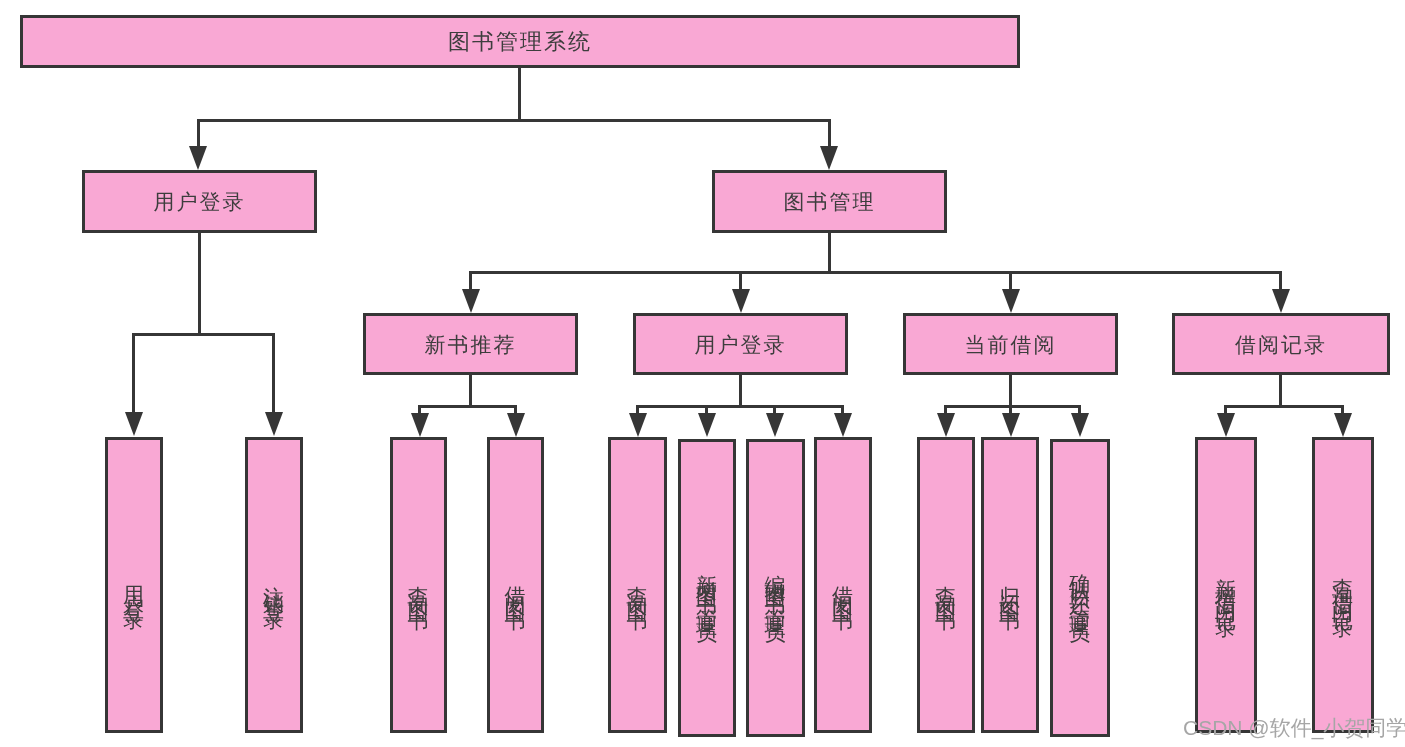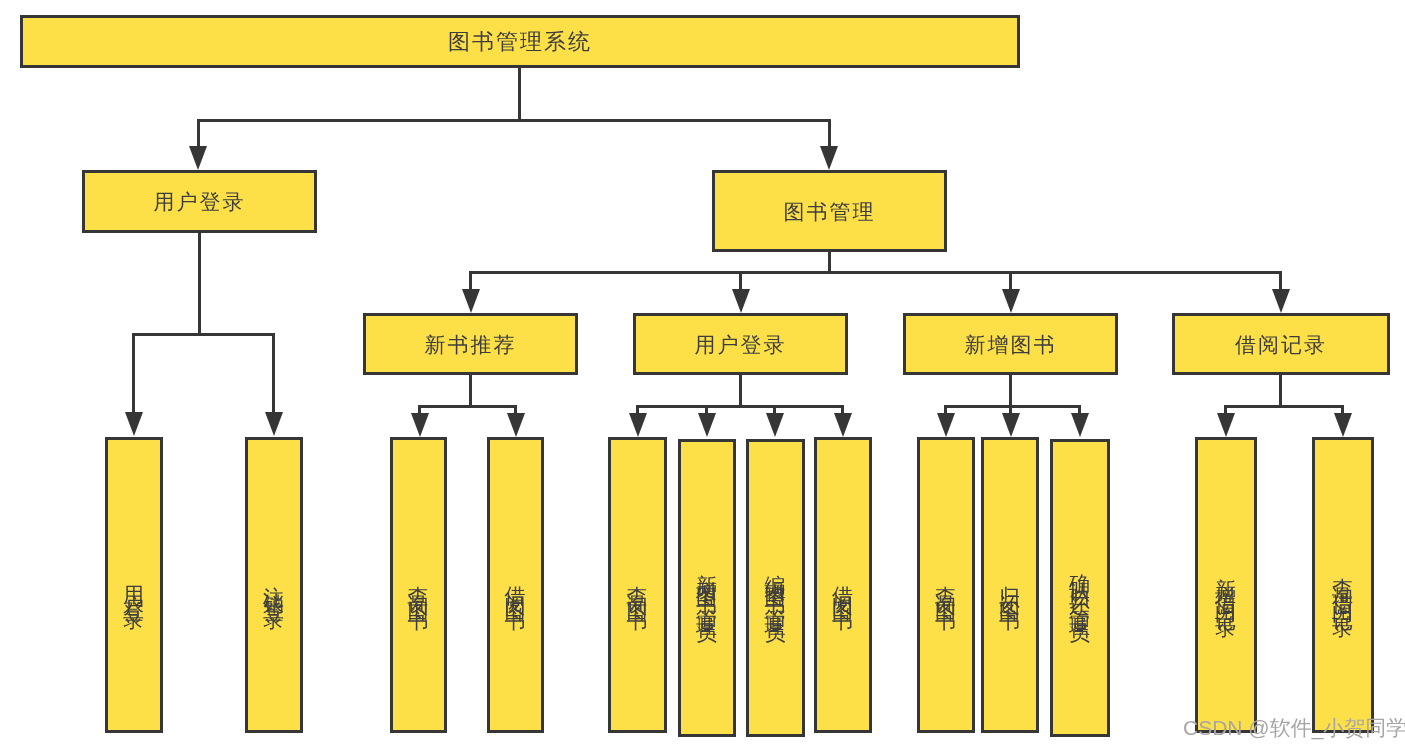--- a/index.html
+++ b/index.html
@@ -11,21 +11,21 @@
   .canvas {
     position: relative;
     width: 1405px;
     height: 747px;
     background: #ffffff;
     overflow: hidden;
   }
   .box {
     position: absolute;
     box-sizing: border-box;
-    background: #fde047;
+    background: #f9a8d4;
     border: 3px solid var(--line);
     color: var(--text);
     display: flex;
     align-items: center;
     justify-content: center;
     text-align: center;
   }
   .hbox {
     font-size: 21px;
     letter-spacing: 2px;
@@ -130,32 +130,32 @@
   <div class="vl" style="left:1341px; top:405px; height:10px;"></div>
   <div class="arrow" style="left:1334px; top:413px;"></div>
 
   <div class="box hbox" style="left:20px; top:15px; width:1000px; height:53px; font-size:22px;">
     <span>图书管理系统</span>
   </div>
 
   <div class="box hbox" style="left:82px; top:170px; width:235px; height:63px;">
     <span>用户登录</span>
   </div>
-  <div class="box hbox" style="left:712px; top:170px; width:235px; height:82px;">
+  <div class="box hbox" style="left:712px; top:170px; width:235px; height:63px;">
     <span>图书管理</span>
   </div>
 
   <div class="box hbox" style="left:363px; top:313px; width:215px; height:62px;">
     <span>新书推荐</span>
   </div>
   <div class="box hbox" style="left:633px; top:313px; width:215px; height:62px;">
     <span>用户登录</span>
   </div>
   <div class="box hbox" style="left:903px; top:313px; width:215px; height:62px;">
-    <span>新增图书</span>
+    <span>当前借阅</span>
   </div>
   <div class="box hbox" style="left:1172px; top:313px; width:218px; height:62px;">
     <span>借阅记录</span>
   </div>
 
   <div class="box vbox" style="left:105px; top:437px; width:58px; height:296px;">
     <span>用户登录</span>
   </div>
   <div class="box vbox" style="left:245px; top:437px; width:58px; height:296px;">
     <span>注销登录</span>

